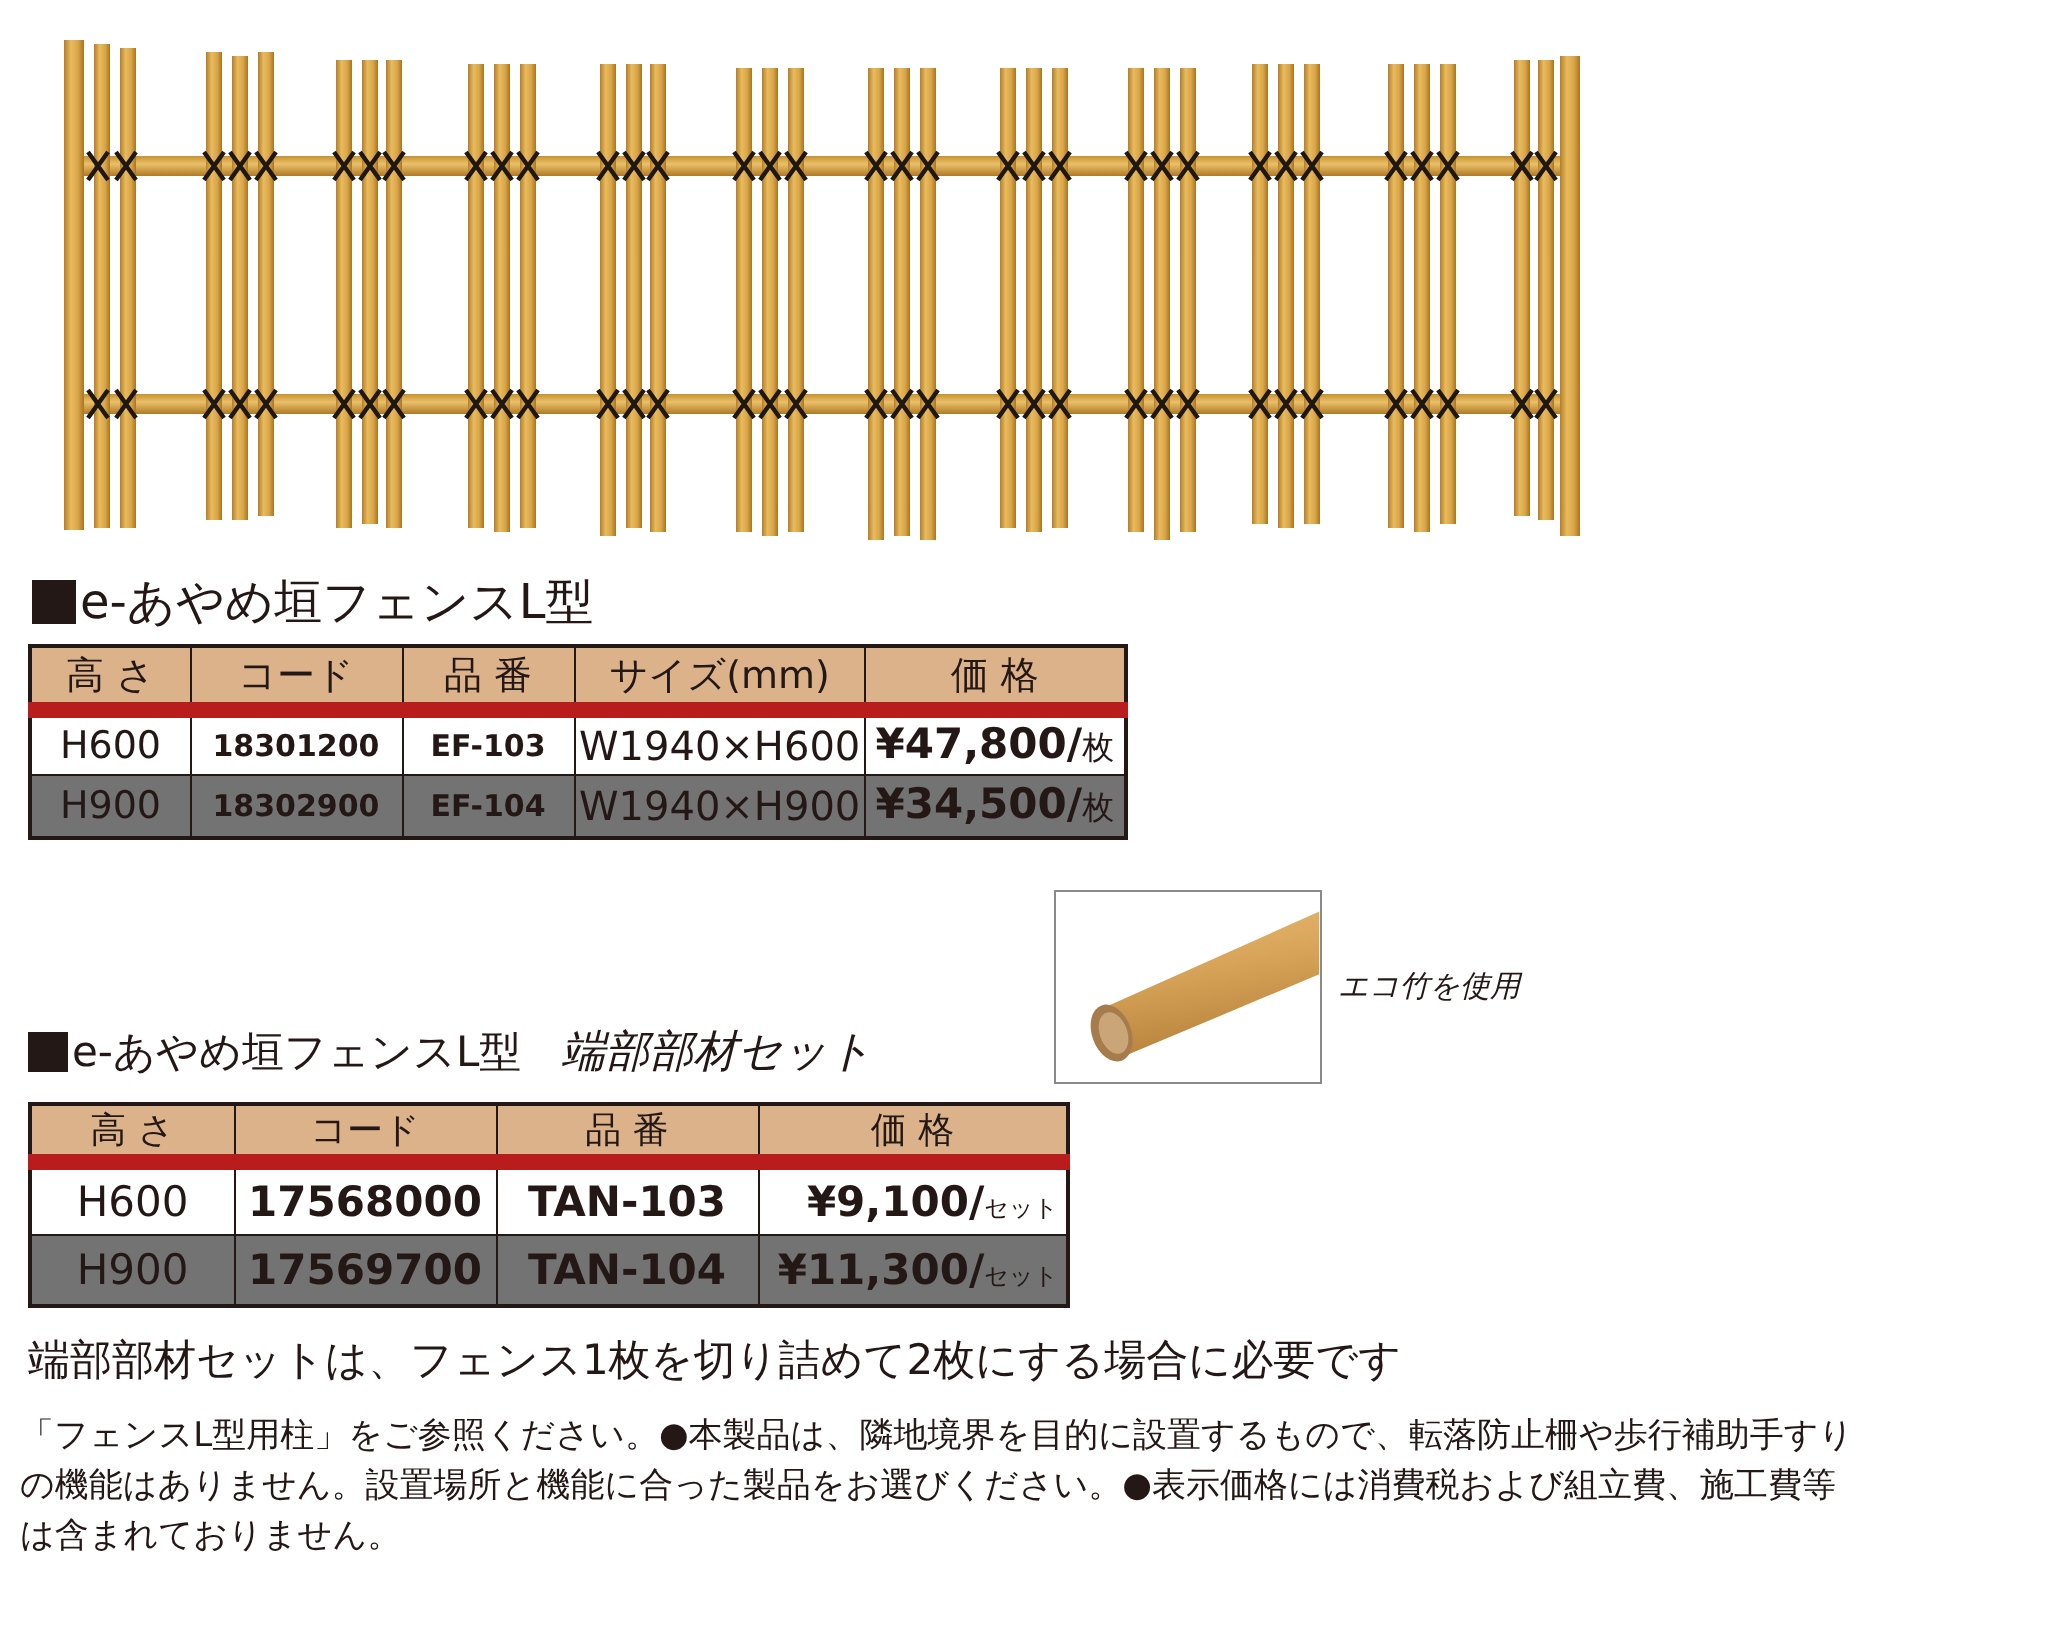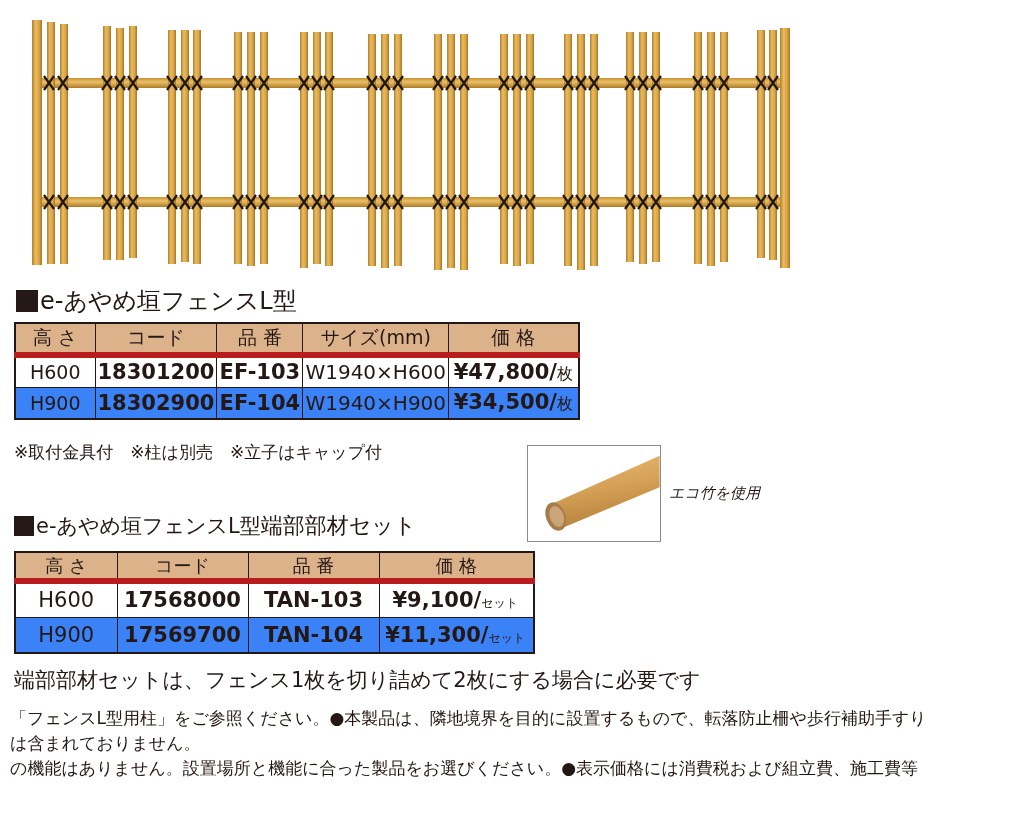--- a/index.html
+++ b/index.html
@@ -10,45 +10,45 @@
     .fence svg { width: 100%; height: 100%; display: block; }
 
     .title1 { position: absolute; left: 16px; top: 286px; font-size: 24px; line-height: 30px; white-space: nowrap; letter-spacing: 0; }
     .title1 .sq, .title2 .sq { display: inline-block; background: #231815; vertical-align: -3px; }
     .title1 .sq { width: 22px; height: 22px; margin-right: 2px; }
     .title2 .sq { width: 20px; height: 20px; margin-right: 2px; }
 
     table.spec { position: absolute; border-collapse: collapse; border: 2px solid #231815; }
     table.spec th, table.spec td { border: 1px solid #231815; text-align: center; white-space: nowrap; padding: 0 2px; }
     table.spec thead th { background: #dcb28a; font-weight: normal; }
-    table.spec tr.alt td { background: #3b82f6; }
-    table.spec thead tr { border-bottom: 6px solid #b91c1c; }
+    table.spec tr.alt td { background: #737373; }
+    table.spec thead tr { border-bottom: 8px solid #b91c1c; }
 
     #t1 { left: 14px; top: 322px; }
     #t1 th { height: 32px; font-size: 19px; }
     #t1 td { height: 32px; font-size: 19px; }
-    #t1 td.code, #t1 td.pn { font-weight: bold; font-size: 21px; }
+    #t1 td.code, #t1 td.pn { font-weight: bold; font-size: 15px; }
     #t1 td.size { font-size: 20px; }
     #t1 td.price { font-weight: bold; font-size: 21px; }
     #t1 td.price .unit { font-weight: normal; font-size: 16px; }
 
     .notes1 { position: absolute; left: 14px; top: 440px; font-size: 17px; line-height: 25px; white-space: nowrap; }
 
     .eco-box { position: absolute; left: 527px; top: 445px; width: 134px; height: 97px; border: 1px solid #8a8a8a; background: #fff; }
     .eco-box svg { width: 100%; height: 100%; display: block; }
     .eco-label { position: absolute; left: 669px; top: 484px; font-size: 15px; white-space: nowrap; font-style: italic; }
 
     .title2 { position: absolute; left: 14px; top: 511px; font-size: 21px; line-height: 30px; white-space: nowrap; }
-    .title2 .sub { font-size: 22px; margin-left: 0; }
+    .title2 .sub { font-size: 22px; margin-left: 20px; font-style: italic; }
 
     #t2 { left: 14px; top: 551px; }
     #t2 th { height: 29px; font-size: 18px; }
     #t2 td { height: 36px; font-size: 21px; }
     #t2 td.code, #t2 td.pn, #t2 td.price { font-weight: bold; }
-    #t2 td.price { padding-right: 4px; }
+    #t2 td.price { text-align: right; padding-right: 4px; }
     #t2 td.price .unit { font-weight: normal; font-size: 12px; }
 
     .note2 { position: absolute; left: 14px; top: 666px; font-size: 21px; white-space: nowrap; }
 
     .disclaimer { position: absolute; left: 10px; top: 706px; width: 1017px; font-size: 17px; line-height: 25px; }
     .disclaimer p { white-space: nowrap; }
   </style>
 </head>
 <body>
 
@@ -167,21 +167,20 @@
       <td>H900</td>
       <td class="code">18302900</td>
       <td class="pn">EF-104</td>
       <td class="size">W1940×H900</td>
       <td class="price"><span>¥34,500/</span><span class="unit">枚</span></td>
     </tr>
   </tbody>
 </table>
 
 <div class="notes1">
-  <div>※取付金具付　※柱は別売　※立子はキャップ付</div>
 </div>
 
 <div class="eco-box">
   <svg viewBox="0 0 134 97">
     <defs>
       <linearGradient id="tube" x1="0" x2="0.25" y1="0" y2="1">
         <stop offset="0" stop-color="#e8bb73"></stop>
         <stop offset="0.5" stop-color="#d6a257"></stop>
         <stop offset="1" stop-color="#b8843e"></stop>
       </linearGradient>
@@ -219,15 +218,15 @@
       <td class="pn">TAN-104</td>
       <td class="price"><span>¥11,300/</span><span class="unit">セット</span></td>
     </tr>
   </tbody>
 </table>
 
 <div class="note2">端部部材セットは、フェンス1枚を切り詰めて2枚にする場合に必要です</div>
 
 <div class="disclaimer">
   <p>「フェンスL型用柱」をご参照ください。●本製品は、隣地境界を目的に設置するもので、転落防止柵や歩行補助手すり</p>
+  <p>の機能はありません。設置場所と機能に合った製品をお選びください。●表示価格には消費税および組立費、施工費等</p>
   <p>は含まれておりません。</p>
-  <p>の機能はありません。設置場所と機能に合った製品をお選びください。●表示価格には消費税および組立費、施工費等</p>
 </div>
 
 </body></html>

